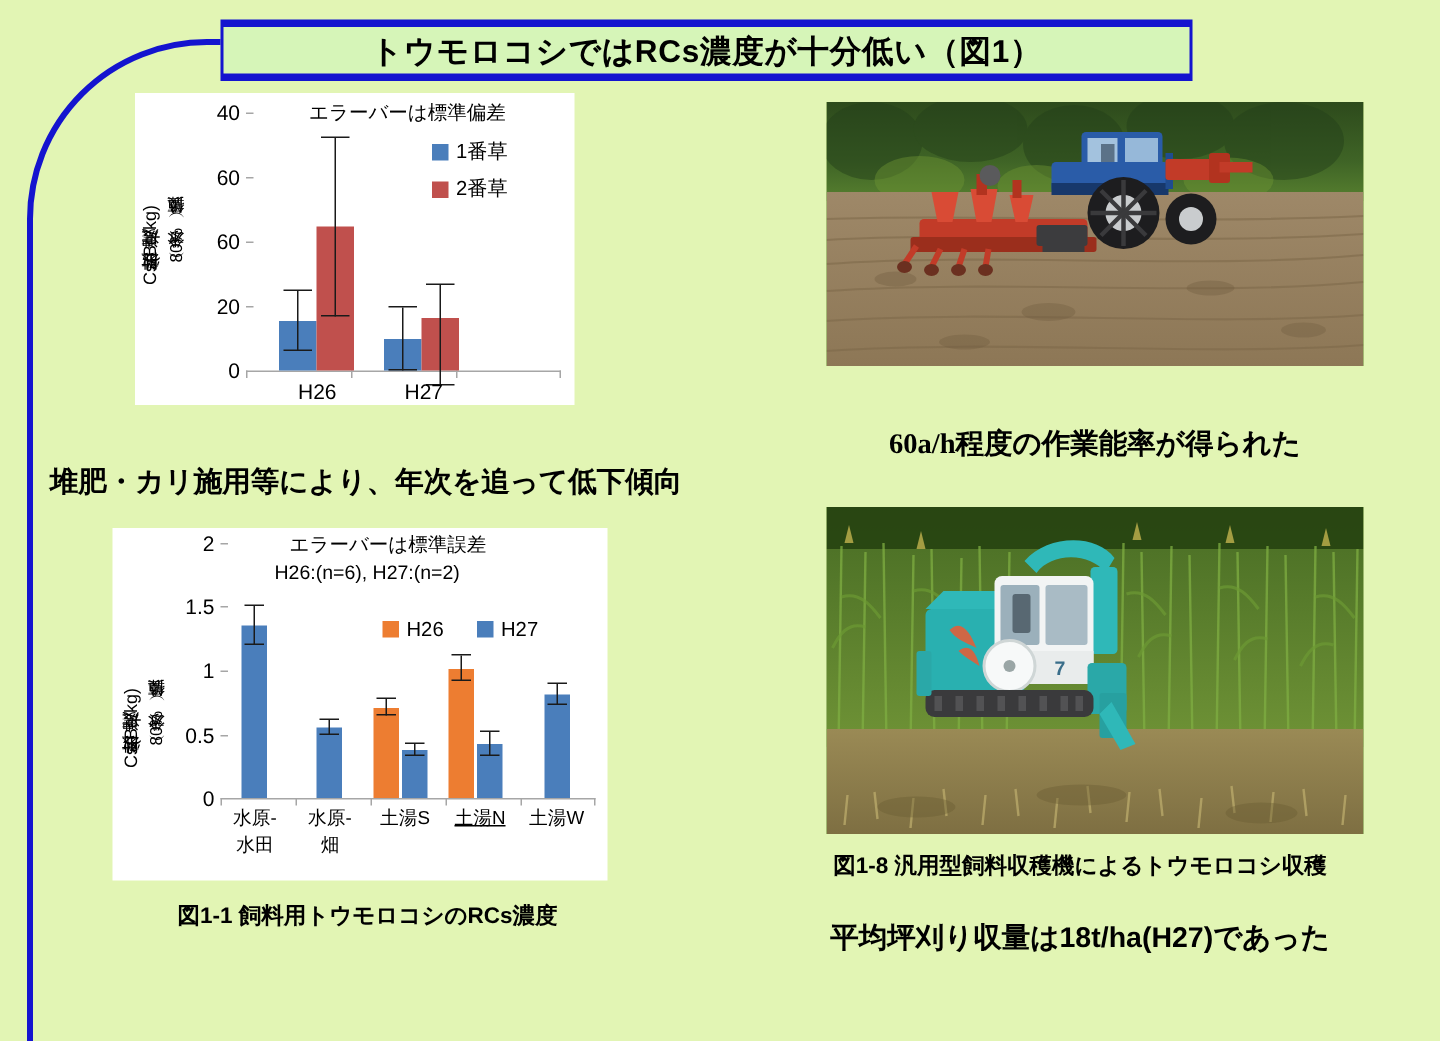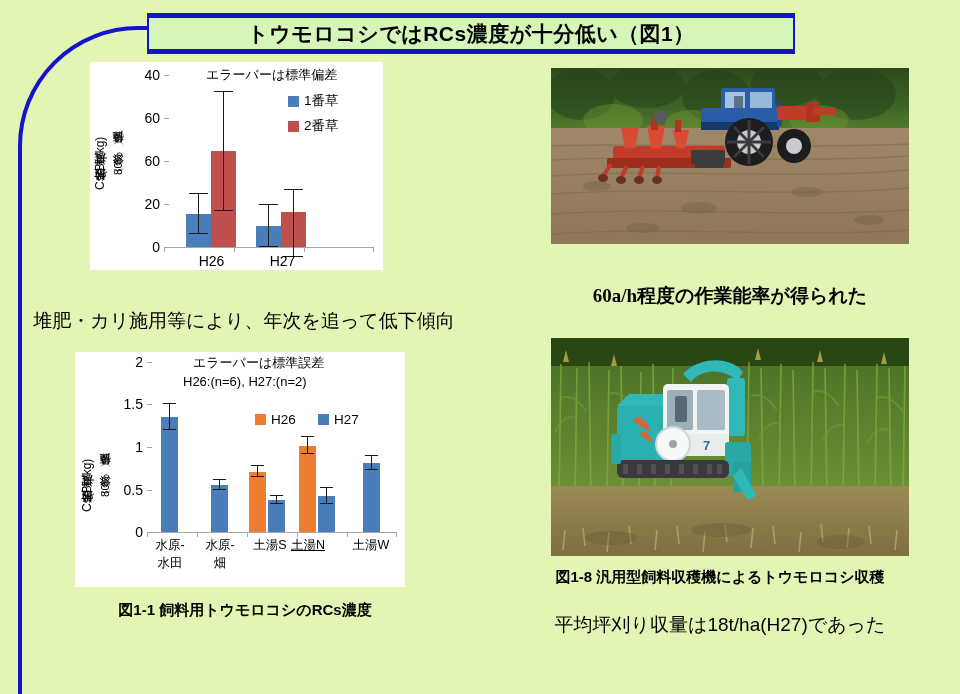--- a/index.html
+++ b/index.html
@@ -58,21 +58,21 @@
   .bar{position:absolute;bottom:0;}
   .errbar{position:absolute;width:1px;background:#1a1a1a;}
   .errcap{position:absolute;height:1px;background:#1a1a1a;}
 
   .note{position:absolute;font-size:13px;color:#000;white-space:nowrap;}
   .legend-item{position:absolute;display:flex;align-items:center;gap:5px;font-size:13.5px;}
   .swatch{width:11px;height:11px;display:inline-block;}
 
   
   .cap-sub{position:absolute;text-align:center;font-size:15px;font-weight:bold;color:#000;white-space:nowrap;}
-  .cap-main{position:absolute;text-align:center;font-size:19px;font-weight:normal;color:#000;white-space:nowrap;}
+  .cap-main{position:absolute;text-align:center;font-size:19px;font-weight:bold;color:#000;white-space:nowrap;}
   .cap-main.serif{font-family:"Liberation Serif","DejaVu Serif",serif;font-weight:bold;}
 
   
   .photo{position:absolute;overflow:hidden;background:#6b8f3a;}
   #photo1{left:551px;top:68px;width:358px;height:176px;}
   #photo2{left:551px;top:338px;width:358px;height:218px;}
 </style>
 </head>
 <body>
 
@@ -215,21 +215,21 @@
       <div class="bar" style="left:288px;bottom:55px;width:17px;height:69px;background:#4a7ebb;"></div>
       <div class="errbar" style="left:296px;bottom:117px;height:14px;"></div>
       <div class="errcap" style="left:290px;bottom:131px;width:13px;"></div>
       <div class="errcap" style="left:290px;bottom:117px;width:13px;"></div>
 
       <div class="xtick small" style="left:70px;top:186px;width:50px;">水原-</div>
       <div class="xtick small" style="left:70px;top:204px;width:50px;">水田</div>
       <div class="xtick small" style="left:120px;top:186px;width:50px;">水原-</div>
       <div class="xtick small" style="left:120px;top:204px;width:50px;">畑</div>
       <div class="xtick small" style="left:170px;top:186px;width:50px;">土湯S</div>
-      <div class="xtick small" style="left:208px;top:186px;width:50px;text-decoration:underline;">土湯N</div>
+      <div class="xtick small" style="left:220px;top:186px;width:50px;text-decoration:underline;">土湯N</div>
       <div class="xtick small" style="left:270px;top:186px;width:52px;">土湯W</div>
     </div>
   </div>
 
   <div class="cap-sub" style="left:50px;top:601px;width:390px;">図1-1 飼料用トウモロコシのRCs濃度</div>
 
   <div class="photo" id="photo1">
     <svg viewBox="0 0 358 176" width="358" height="176">
       <defs>
         <linearGradient id="soil1" x1="0" y1="0" x2="0" y2="1">

